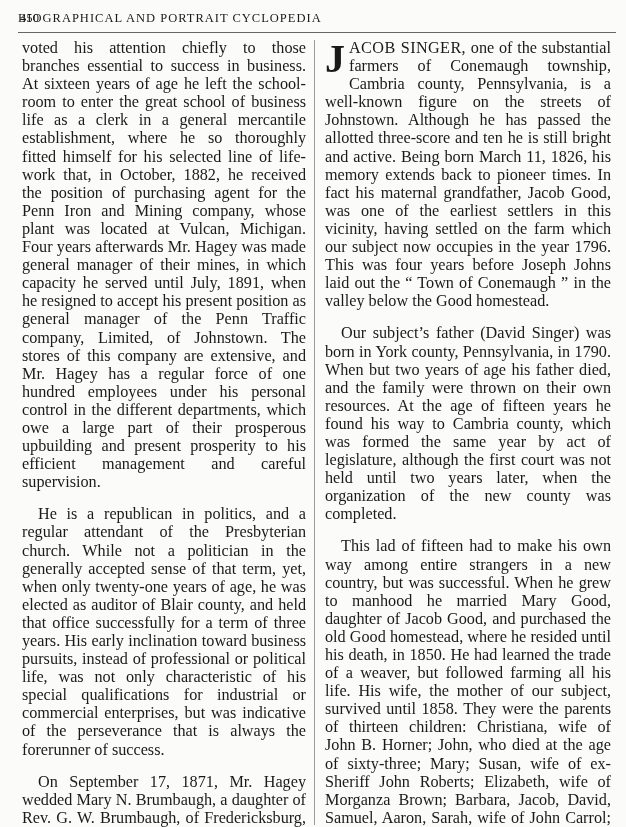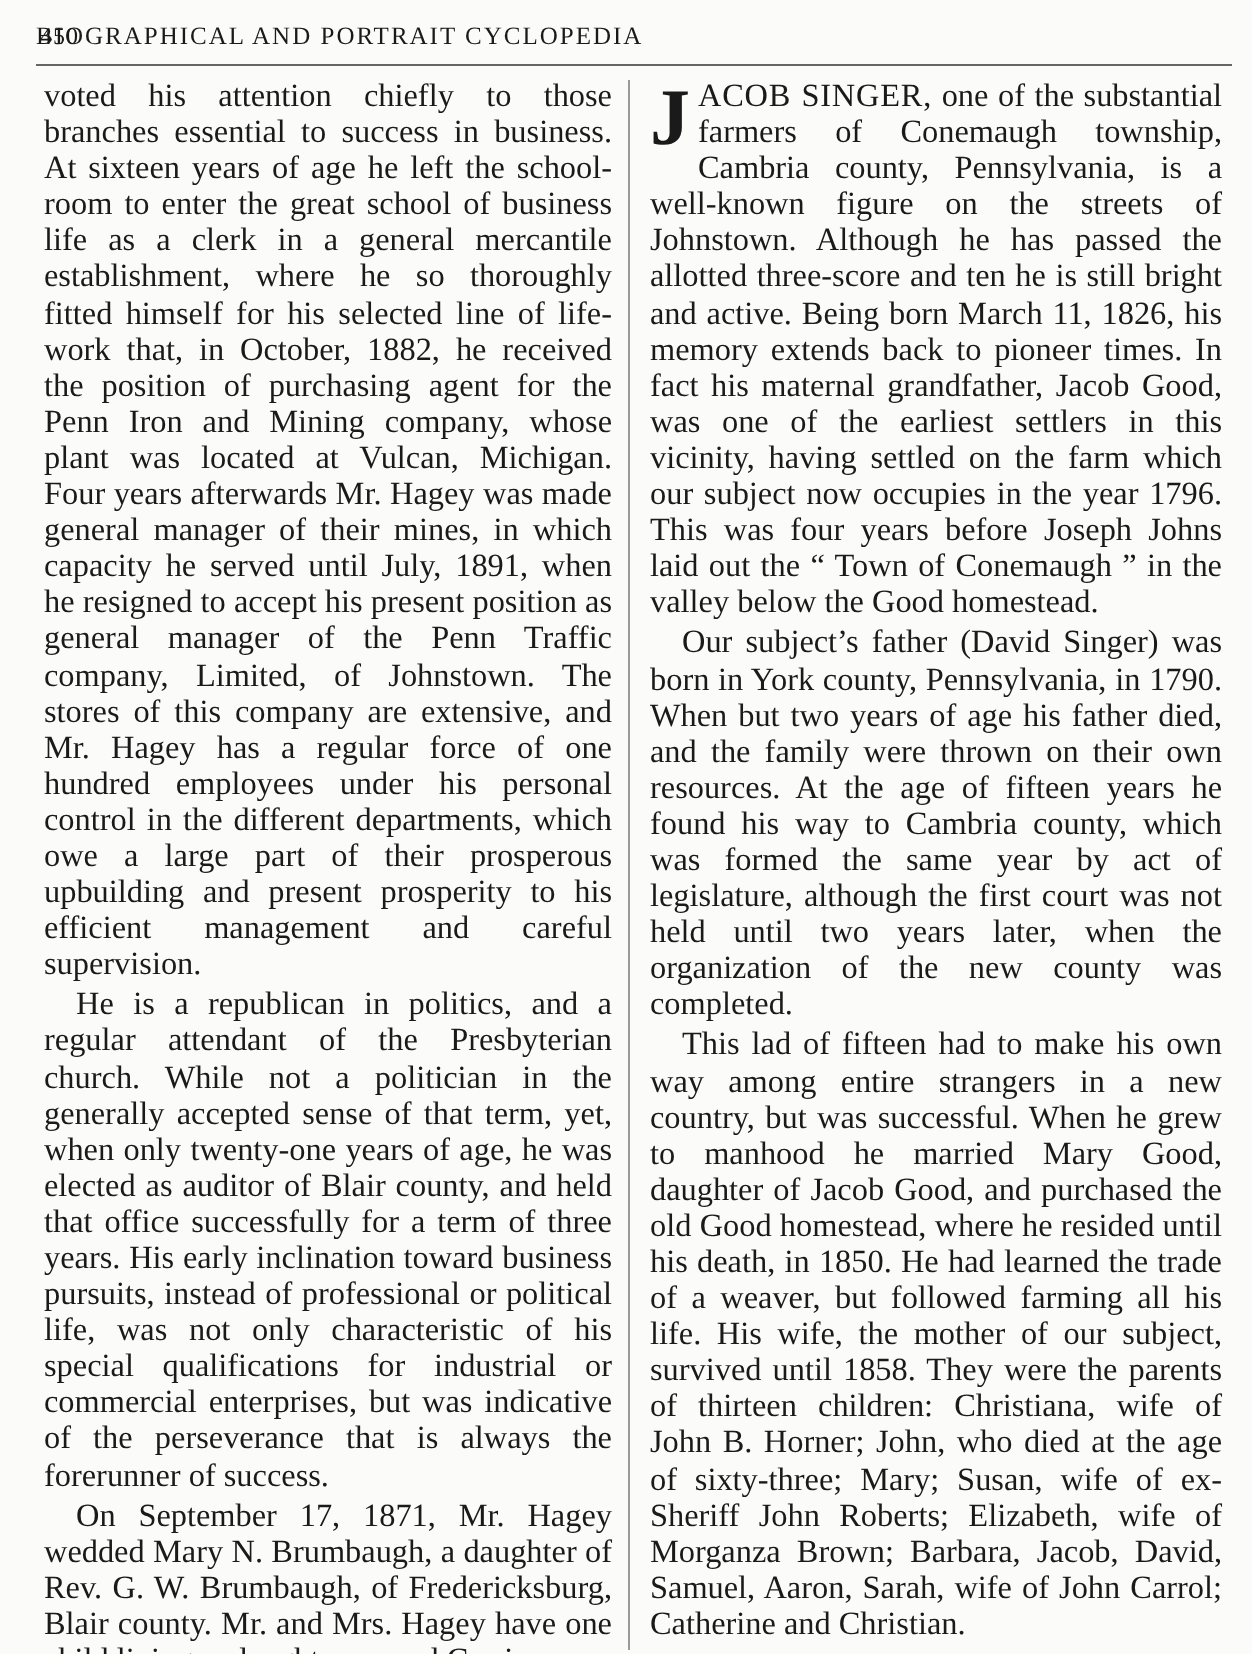--- a/index.html
+++ b/index.html
@@ -27,21 +27,21 @@
     position: absolute; top: 39px;
     font-size: 16.2px; line-height: 18.1px;
     text-align: justify;
   }
   .col-left { left: 22px; width: 284px; }
   .col-right { left: 325px; width: 286px; }
   .divider {
     position: absolute; left: 314px; top: 40px; width: 1px; height: 785px; background: #9a9a9a;
   }
   .col p { margin: 0; }
-  .col p.indent { text-indent: 16px; margin-top: 2px; }
+  .col p.indent { text-indent: 16px; margin-top: 14px; }
   .dropcap {
     float: left; font-size: 40px; line-height: 34px; font-weight: bold;
     margin: 3px 4px 0 0; padding: 0;
   }
   .lead-name { font-weight: normal; font-variant: small-caps; letter-spacing: 0.4px; }
 </style>
 </head>
 <body>
 
 <div class="header">

